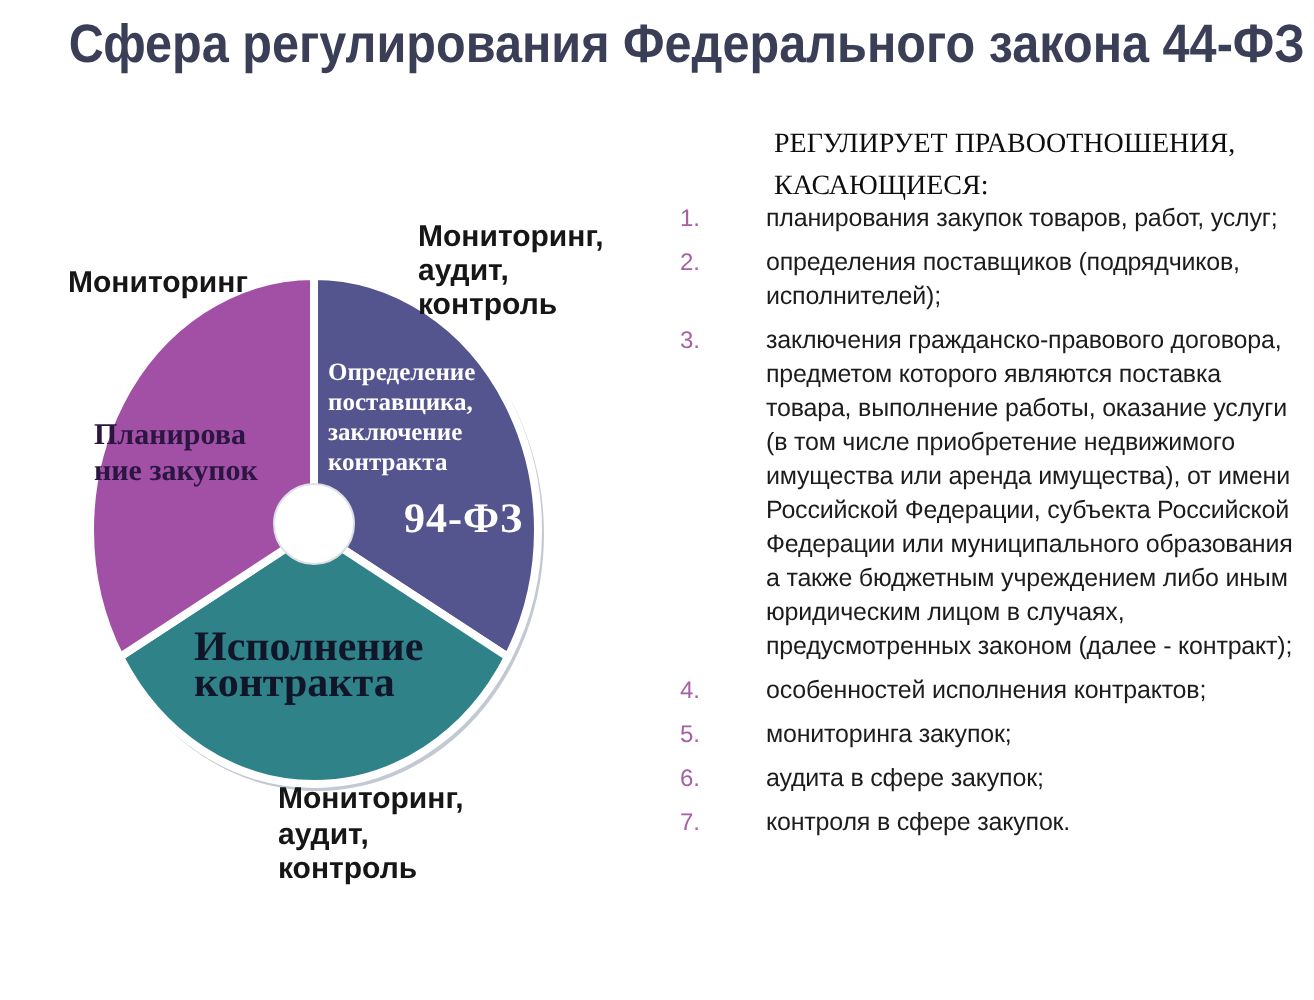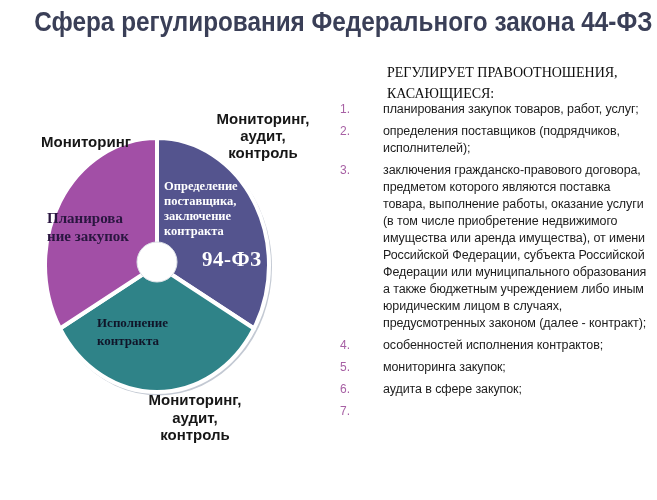--- a/index.html
+++ b/index.html
@@ -22,24 +22,24 @@
   .title>span{display:inline-block;transform:scaleX(0.9);transform-origin:50% 50%;}
   
   .chart-svg{position:absolute;left:39px;top:132px;}
   .seg-label{
     position:absolute;text-align:left;white-space:pre-line;
     font-family:"Liberation Serif",serif;font-weight:bold;
   }
   .lbl-planning{left:47px;top:209px;width:120px;font-size:15px;line-height:18px;color:#2a1640;}
   .lbl-supplier{left:164px;top:179px;width:100px;font-size:12.5px;line-height:15px;color:#ffffff;}
   .lbl-badge{left:202px;top:247px;width:88px;font-size:21px;line-height:24px;color:#ffffff;letter-spacing:0.5px;}
-  .lbl-execution{left:97px;top:314px;width:121px;font-size:13px;line-height:18px;color:#101529;}
+  .lbl-execution{left:97px;top:314px;width:121px;font-size:21px;line-height:18px;color:#101529;}
   
   .out-label{
-    position:absolute;text-align:center;white-space:pre-line;
+    position:absolute;text-align:left;white-space:pre-line;
     font-weight:bold;font-size:15px;line-height:17px;color:#161616;
   }
   .out-left{left:6px;top:133px;width:104px;margin-left:28px;}
   .out-top-right{left:209px;top:110px;width:108px;}
   .out-bottom{left:139px;top:391px;width:112px;line-height:17.5px;}
   
   .reg-heading{
     position:absolute;left:387px;top:62px;width:270px;
     font-family:"Liberation Serif",serif;font-weight:normal;
     font-size:14px;line-height:21px;color:#0d0d0d;
@@ -115,16 +115,17 @@
     <div class="reg-item">
       <span class="reg-num">5.</span>
       <div class="reg-text">мониторинга закупок;</div>
     </div>
     <div class="reg-item">
       <span class="reg-num">6.</span>
       <div class="reg-text">аудита в сфере закупок;</div>
     </div>
     <div class="reg-item">
       <span class="reg-num">7.</span>
+      <div class="reg-text">контроля в сфере закупок.</div>
     </div>
   </div>
 
 </div>
 
 </body></html>

